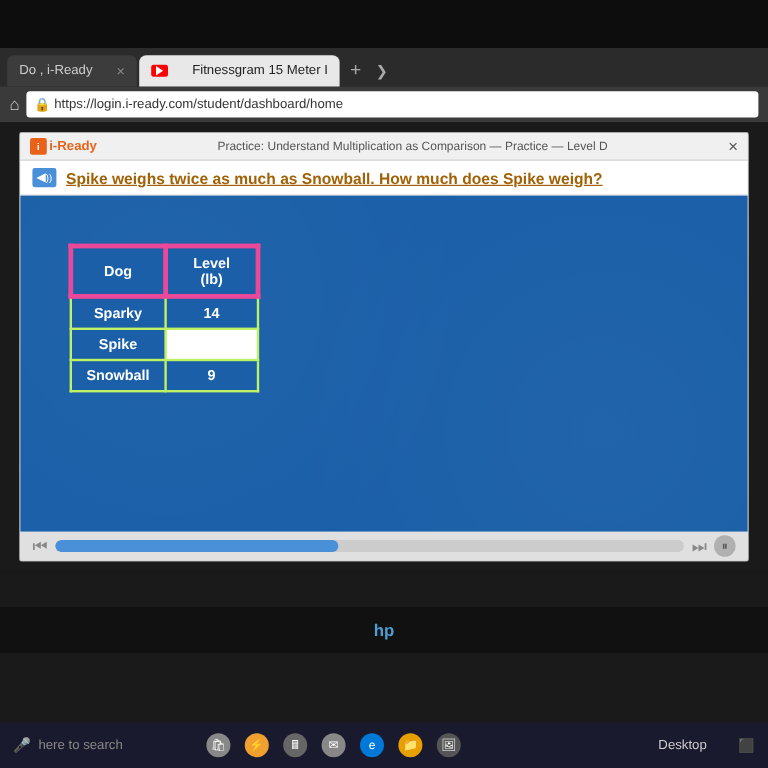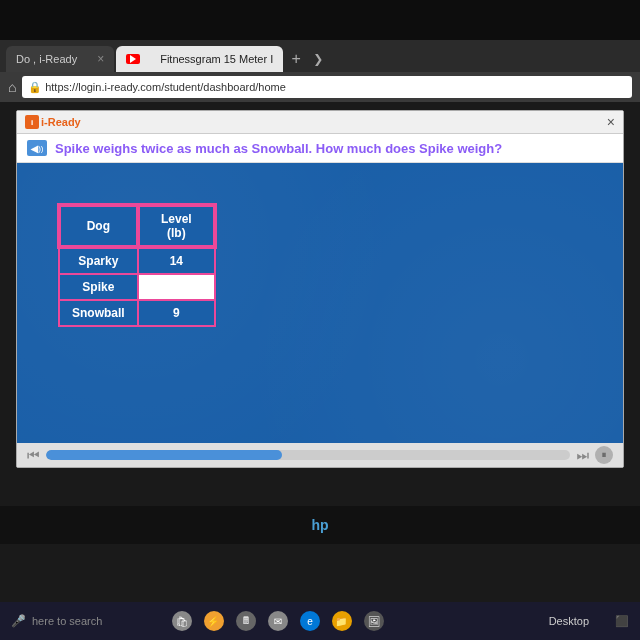--- a/index.html
+++ b/index.html
@@ -185,21 +185,22 @@
       border-radius: 2px;
       display: flex;
       align-items: center;
       justify-content: center;
       color: white;
       font-size: 10px;
     }
     .question-text {
       font-size: 13px;
       font-weight: bold;
-      color: #8b5cf6;
+      color: #a16207;
+      text-decoration: underline;
     }
 
     
     .blue-area {
       background: #1a5fa8;
       background-image: 
         radial-gradient(circle at 20% 30%, rgba(255,255,255,0.03) 0%, transparent 50%),
         radial-gradient(circle at 80% 70%, rgba(255,255,255,0.03) 0%, transparent 50%);
       min-height: 280px;
       padding: 40px 20px 20px 40px;
@@ -219,21 +220,21 @@
       font-weight: bold;
       padding: 5px 12px;
       border: 4px solid #ec4899;
       text-align: center;
     }
     .dog-table td {
       color: white;
       font-size: 12px;
       font-weight: bold;
       padding: 5px 12px;
-      border: 2px solid #ec4899;
+      border: 2px solid #bef264;
       text-align: center;
       background: #1a5fa8;
     }
     .dog-table td.empty-cell {
       background: #ffffff;
       color: #333;
     }
 
     
     .taskbar {
@@ -400,20 +401,21 @@
 </div>
 
 <div style="background:#1a1a1a; padding: 4px 8px;">
   <div class="iready-window">
 
     <div class="iready-topbar">
       <div class="iready-logo">
         <div class="iready-logo-icon">i</div>
         <span class="iready-logo-text">i-Ready</span>
       </div>
+      <span class="iready-practice-label">Practice: Understand Multiplication as Comparison — Practice — Level D</span>
       <span class="iready-close">×</span>
     </div>
 
     <div class="question-bar">
       <div class="speaker-icon">
         <span>◀</span>
         <span style="font-size:8px;">))</span>
       </div>
       <span class="question-text">Spike weighs twice as much as Snowball. How much does Spike weigh?</span>
     </div>

